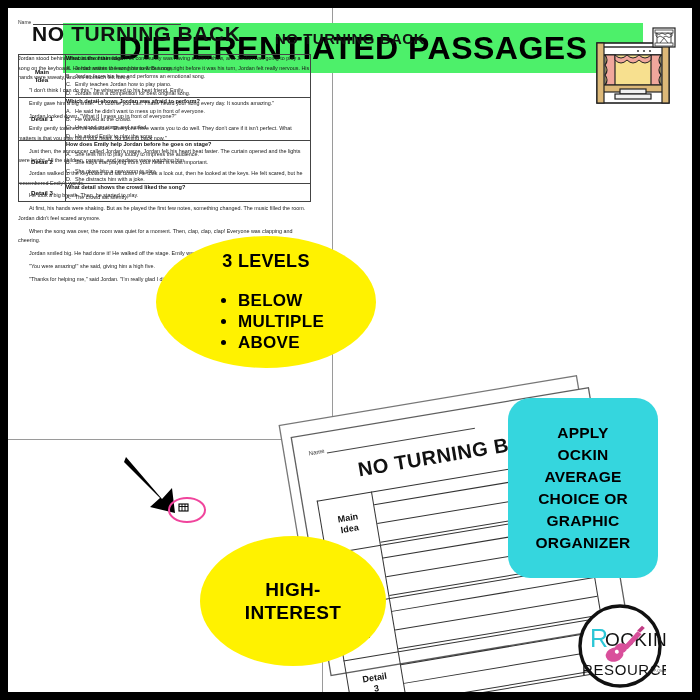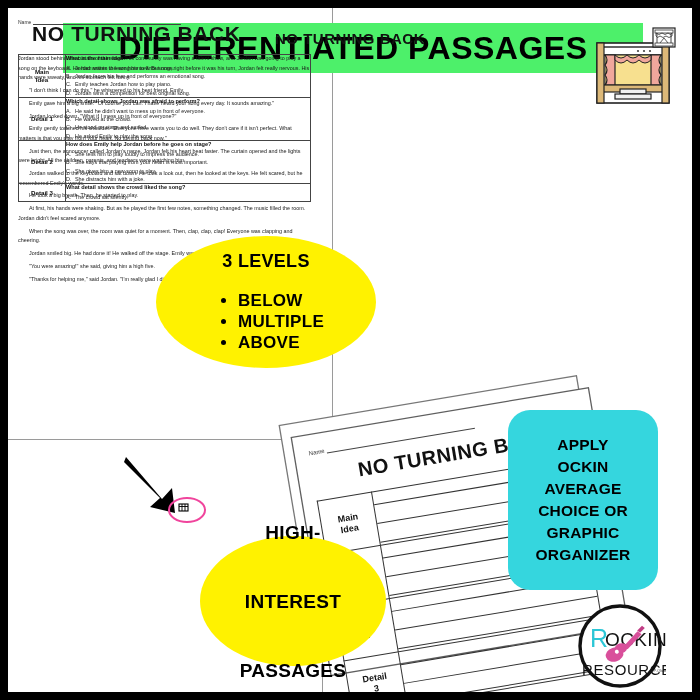--- a/index.html
+++ b/index.html
@@ -72,25 +72,25 @@
   .cal-levels{left:148px;top:228px;width:220px;height:132px;background:#fff200;
               border-radius:50%;}
   .cal-levels .ttl{font-size:18px;letter-spacing:.3px;margin-bottom:18px;}
   .cal-levels ul{list-style:disc;margin:0;padding:0 0 0 30px;text-align:left;}
   .cal-levels li{font-size:17px;line-height:21px;letter-spacing:.3px;}
 
   .cal-symbols{left:28px;top:402px;width:184px;height:48px;background:#35d6de;}
   .cal-symbols div{font-size:18px;line-height:21px;}
 
   .cal-high{left:192px;top:528px;width:186px;height:130px;background:#fff200;
-            border-radius:50%;gap:46px;}
+            border-radius:50%;}
   .cal-high div{font-size:19px;line-height:23px;letter-spacing:.3px;}
 
   .cal-apply{left:500px;top:390px;width:150px;height:180px;background:#35d6de;
-             border-radius:22px;margin-top:12px;}
+             border-radius:22px;}
   .cal-apply div{font-size:15.5px;line-height:22px;letter-spacing:.2px;}
 
   
   .arrow{position:absolute;left:114px;top:447px;width:70px;height:60px;}
   .pink-circ{position:absolute;left:160px;top:489px;width:34px;height:22px;
              border:2.4px solid #f0449c;border-radius:50%;}
   .lvl-sym{position:absolute;left:170px;top:494px;width:11px;height:10px;}
 
   
   .logo{position:absolute;left:566px;top:595px;width:92px;height:86px;}
@@ -313,21 +313,20 @@
   </svg>
   <div class="pink-circ"></div>
   <svg class="lvl-sym" viewBox="0 0 11 10">
     <rect x="1" y="2" width="9" height="7" fill="none" stroke="#000" stroke-width="1.1"></rect>
     <path d="M1 4.5 H10 M4 2 V9 M7 2 V9" stroke="#000" stroke-width=".9"></path>
   </svg>
 
   <div class="callout cal-high">
     <div>HIGH-</div>
     <div>INTEREST</div>
-    <div>PASSAGES</div>
   </div>
 
   <div class="callout cal-apply">
     <div>APPLY</div>
     <div>OCKIN</div>
     <div>AVERAGE</div>
     <div>CHOICE OR</div>
     <div>GRAPHIC</div>
     <div>ORGANIZER</div>
   </div>

